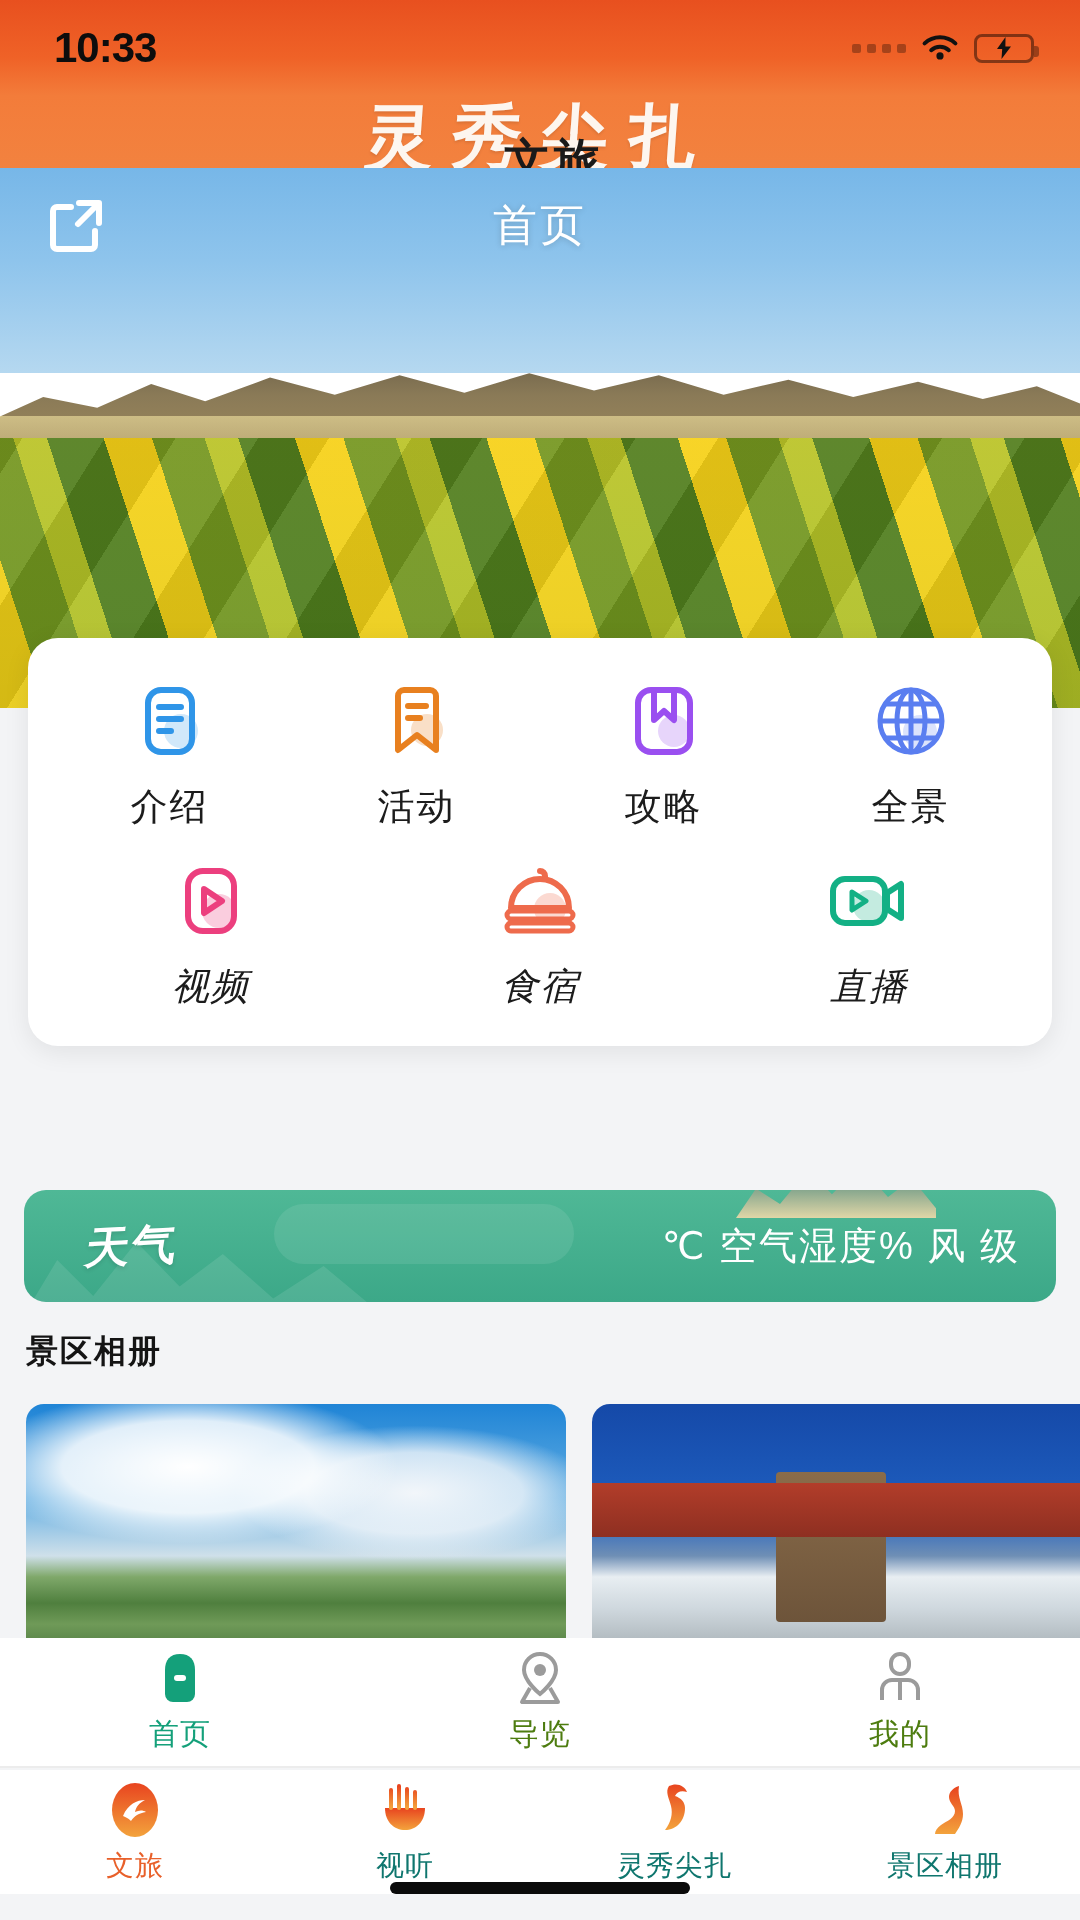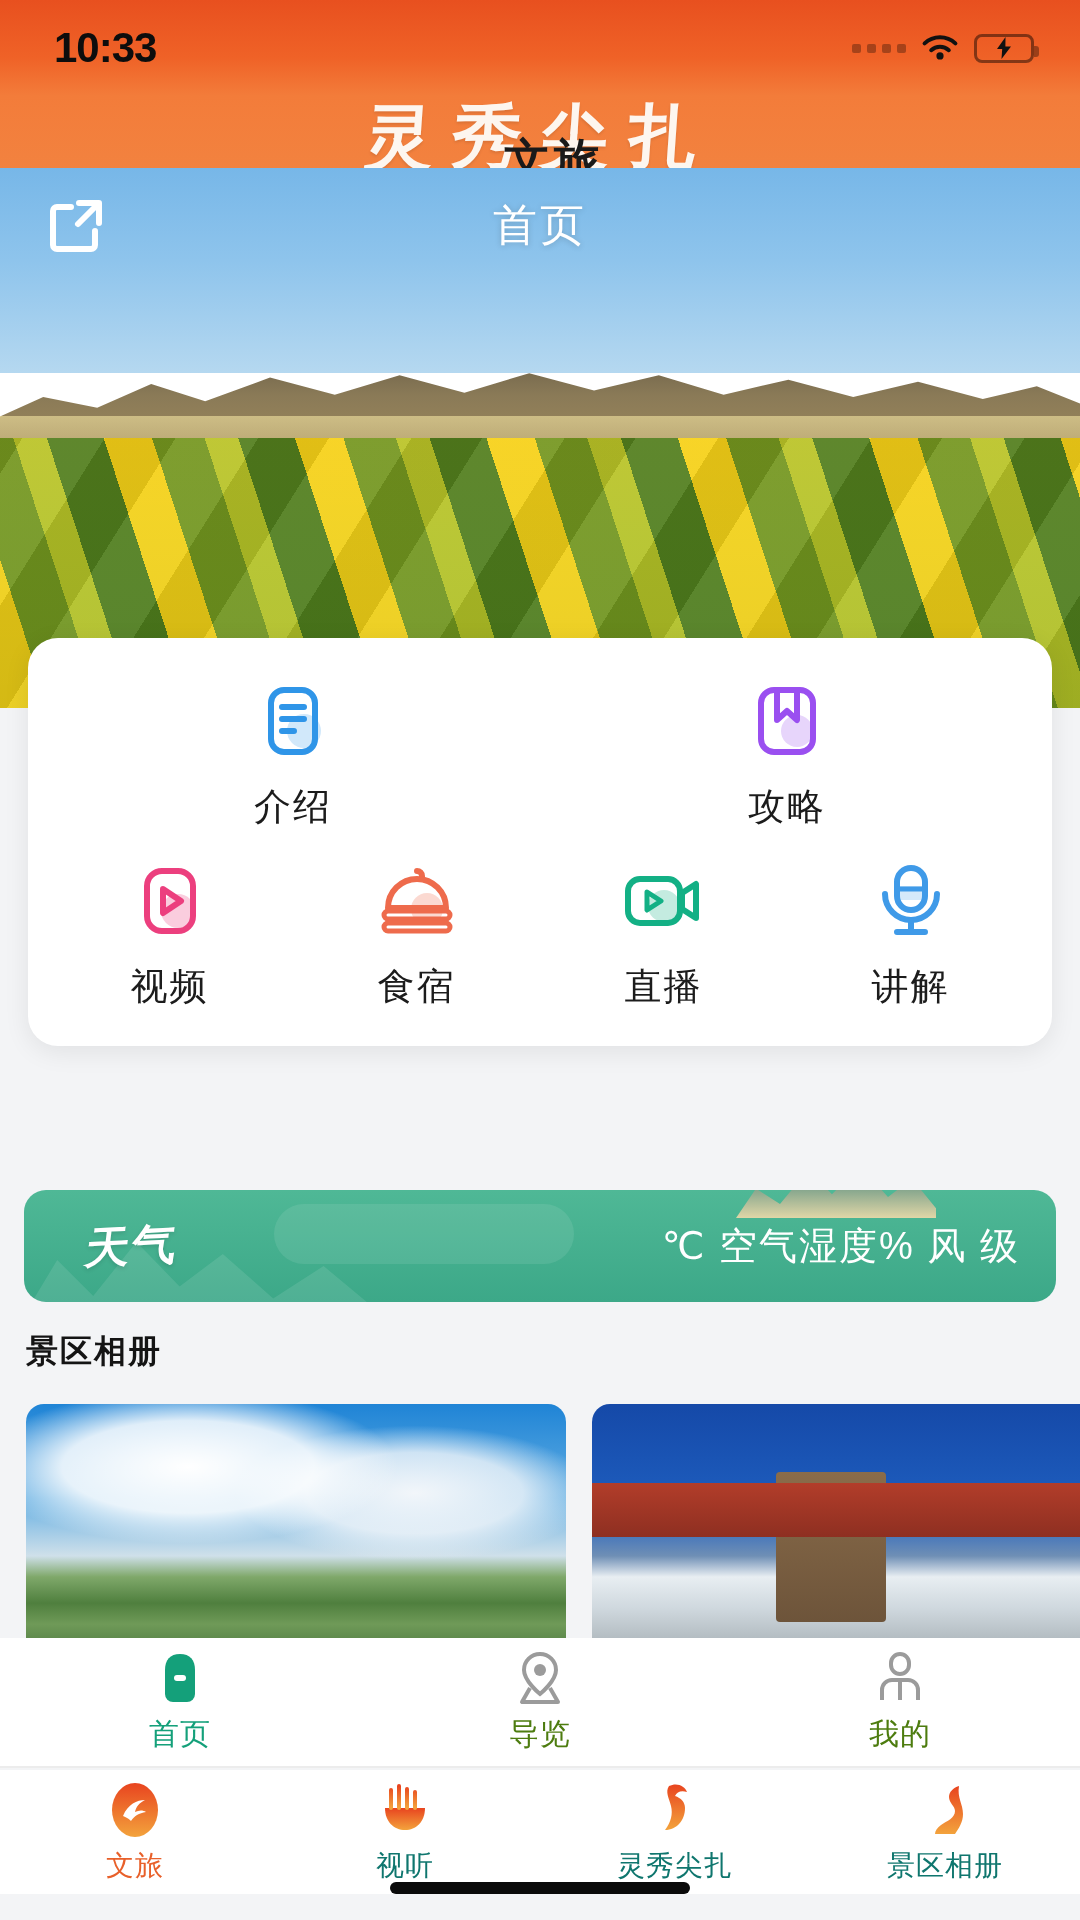--- a/index.html
+++ b/index.html
@@ -98,21 +98,21 @@
   
   .body-bg { position:absolute; left:0; right:0; top: 708px; bottom: 0; background:#f3f4f6; }
 
   
   .grid-card {
     position:absolute; left: 28px; right: 28px; top: 638px;
     background:#ffffff; border-radius: 30px; padding: 40px 18px 34px;
     box-shadow: 0 6px 26px rgba(0,0,0,.08);
   }
   .grid-row { display:flex; }
-  .grid-row + .grid-row { margin-top: 26px; }
+  .grid-row + .grid-row { margin-top: 26px; font-style: italic; }
   .grid-item { flex:1; display:flex; flex-direction:column; align-items:center; gap: 18px; }
   .gi-icon { width: 86px; height: 86px; display:flex; align-items:center; justify-content:center; }
   .gi-label { font-size: 37px; color:#1c1c1c; letter-spacing: 2px; }
 
   
   .weather {
     position:absolute; left: 24px; right: 24px; top: 1190px; height: 112px;
     background: linear-gradient(180deg,#4fb896 0%, #3ca888 100%);
     border-radius: 22px; overflow:hidden;
     display:flex; align-items:center;
@@ -262,32 +262,55 @@
         <span class="gi-icon">
           <svg width="76" height="76" viewBox="0 0 76 76">
             <circle cx="49" cy="48" r="17" fill="#2f95e8" opacity=".22"></circle>
             <rect x="16" y="7" width="44" height="62" rx="13" fill="none" stroke="#2f95e8" stroke-width="6"></rect>
             <path d="M27 24h22M27 36h22M27 48h12" stroke="#2f95e8" stroke-width="6" stroke-linecap="round"></path>
           </svg>
         </span>
         <span class="gi-label">介绍</span>
       </div>
 
+      <div class="grid-item">
+        <span class="gi-icon">
+          <svg width="76" height="76" viewBox="0 0 76 76">
+            <circle cx="48" cy="47" r="16" fill="#e8801f" opacity=".25"></circle>
+            <path d="M19 13a6 6 0 0 1 6-6h26a6 6 0 0 1 6 6v54L38 52 19 67z" fill="none" stroke="#e8801f" stroke-width="6" stroke-linejoin="round"></path>
+            <path d="M29 23h18M29 35h12" stroke="#e8801f" stroke-width="6" stroke-linecap="round"></path>
+          </svg>
+        </span>
+        <span class="gi-label">活动</span>
+      </div>
 
       <div class="grid-item">
         <span class="gi-icon">
           <svg width="76" height="76" viewBox="0 0 76 76">
             <circle cx="48" cy="48" r="16" fill="#9a4ff0" opacity=".24"></circle>
             <rect x="12" y="7" width="52" height="62" rx="13" fill="none" stroke="#9a4ff0" stroke-width="6"></rect>
             <path d="M28 7v30l10-9 10 9V7" fill="none" stroke="#9a4ff0" stroke-width="6" stroke-linejoin="round"></path>
           </svg>
         </span>
         <span class="gi-label">攻略</span>
       </div>
 
+      <div class="grid-item">
+        <span class="gi-icon">
+          <svg width="78" height="78" viewBox="0 0 78 78">
+            <circle cx="48" cy="50" r="17" fill="#5a7ef0" opacity=".22"></circle>
+            <circle cx="39" cy="39" r="31" fill="none" stroke="#5a7ef0" stroke-width="5"></circle>
+            <ellipse cx="39" cy="39" rx="14" ry="31" fill="none" stroke="#5a7ef0" stroke-width="5"></ellipse>
+            <path d="M8 39h62" stroke="#5a7ef0" stroke-width="5"></path>
+            <path d="M13 22h52M13 56h52" stroke="#5a7ef0" stroke-width="5"></path>
+            <path d="M39 8v62" stroke="#5a7ef0" stroke-width="5"></path>
+          </svg>
+        </span>
+        <span class="gi-label">全景</span>
+      </div>
     </div>
 
     <div class="grid-row">
 
       <div class="grid-item">
         <span class="gi-icon">
           <svg width="76" height="76" viewBox="0 0 76 76">
             <circle cx="46" cy="48" r="17" fill="#ec3f7e" opacity=".26"></circle>
             <rect x="15" y="8" width="46" height="60" rx="15" fill="none" stroke="#ec3f7e" stroke-width="6"></rect>
             <path d="M31 26l18 12-18 12z" fill="none" stroke="#ec3f7e" stroke-width="6" stroke-linejoin="round"></path>
@@ -314,32 +337,20 @@
           <svg width="84" height="70" viewBox="0 0 84 70">
             <circle cx="42" cy="40" r="16" fill="#13b085" opacity=".25"></circle>
             <rect x="6" y="13" width="52" height="44" rx="12" fill="none" stroke="#13b085" stroke-width="6"></rect>
             <path d="M60 27l14-9v34l-14-9z" fill="none" stroke="#13b085" stroke-width="6" stroke-linejoin="round"></path>
             <path d="M25 26l14 9-14 9z" fill="none" stroke="#13b085" stroke-width="5" stroke-linejoin="round"></path>
           </svg>
         </span>
         <span class="gi-label">直播</span>
       </div>
 
-      <div class="grid-item">
-        <span class="gi-icon">
-          <svg width="78" height="78" viewBox="0 0 78 78">
-            <path d="M26 24h26v14H26z" fill="#3f9ae8" opacity=".22"></path>
-            <rect x="25" y="6" width="28" height="42" rx="14" fill="none" stroke="#3f9ae8" stroke-width="6"></rect>
-            <path d="M25 27h28" stroke="#3f9ae8" stroke-width="5"></path>
-            <path d="M13 32a26 26 0 0 0 52 0" fill="none" stroke="#3f9ae8" stroke-width="6" stroke-linecap="round"></path>
-            <path d="M39 58v12M25 70h28" stroke="#3f9ae8" stroke-width="6" stroke-linecap="round"></path>
-          </svg>
-        </span>
-        <span class="gi-label">讲解</span>
-      </div>
     </div>
   </div>
 
   <div class="weather">
     <div class="peak-img"></div>
     <div class="mtn"></div>
     <div class="cloud"></div>
     <div class="wlabel">天气</div>
     <div class="wvals">℃ 空气湿度% 风 级</div>
   </div>

